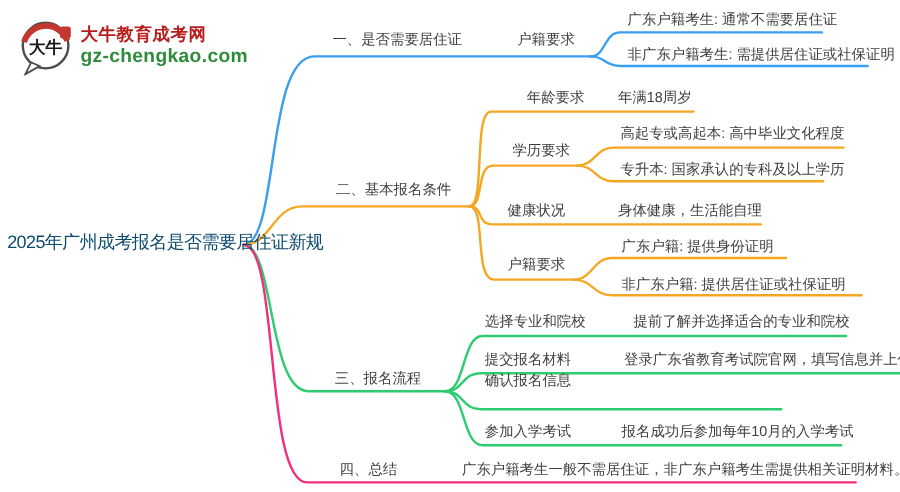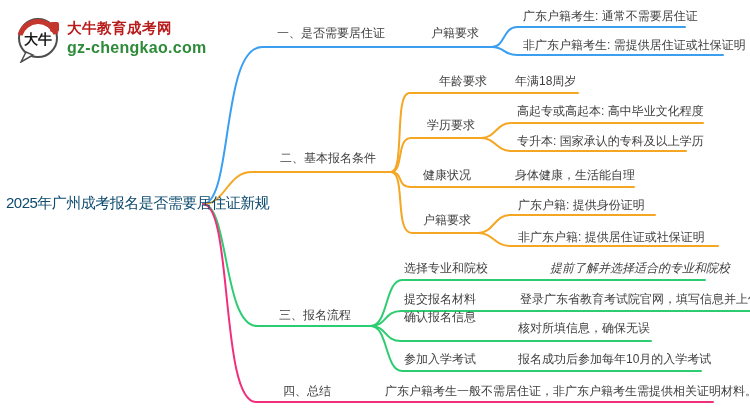--- a/index.html
+++ b/index.html
@@ -73,24 +73,23 @@
   <div class="node" style="left:517px;top:104px;">高起专或高起本: 高中毕业文化程度</div>
   <div class="node" style="left:517px;top:134px;">专升本: 国家承认的专科及以上学历</div>
   <div class="node" style="left:423px;top:168px;">健康状况</div>
   <div class="node" style="left:515px;top:168px;">身体健康，生活能自理</div>
   <div class="node" style="left:423px;top:213px;">户籍要求</div>
   <div class="node" style="left:518px;top:198px;">广东户籍: 提供身份证明</div>
   <div class="node" style="left:518px;top:230px;">非广东户籍: 提供居住证或社保证明</div>
 
   <div class="node" style="left:279px;top:308px;">三、报名流程</div>
   <div class="node" style="left:404px;top:261px;">选择专业和院校</div>
-  <div class="node" style="left:550px;top:261px;font-style:italic;">提前了解并选择适合的专业和院校</div>
+  <div class="node" style="left:528px;top:261px;">提前了解并选择适合的专业和院校</div>
   <div class="node" style="left:404px;top:292px;">提交报名材料</div>
   <div class="node" style="left:520px;top:292px;">登录广东省教育考试院官网，填写信息并上传证件</div>
   <div class="node" style="left:404px;top:310px;">确认报名信息</div>
-  <div class="node" style="left:518px;top:321px;">核对所填信息，确保无误</div>
   <div class="node" style="left:404px;top:352px;">参加入学考试</div>
   <div class="node" style="left:518px;top:352px;">报名成功后参加每年10月的入学考试</div>
 
   <div class="node" style="left:283px;top:384px;">四、总结</div>
   <div class="node" style="left:385px;top:384px;">广东户籍考生一般不需居住证，非广东户籍考生需提供相关证明材料。</div>
 
 </div>
 
 </body></html>

